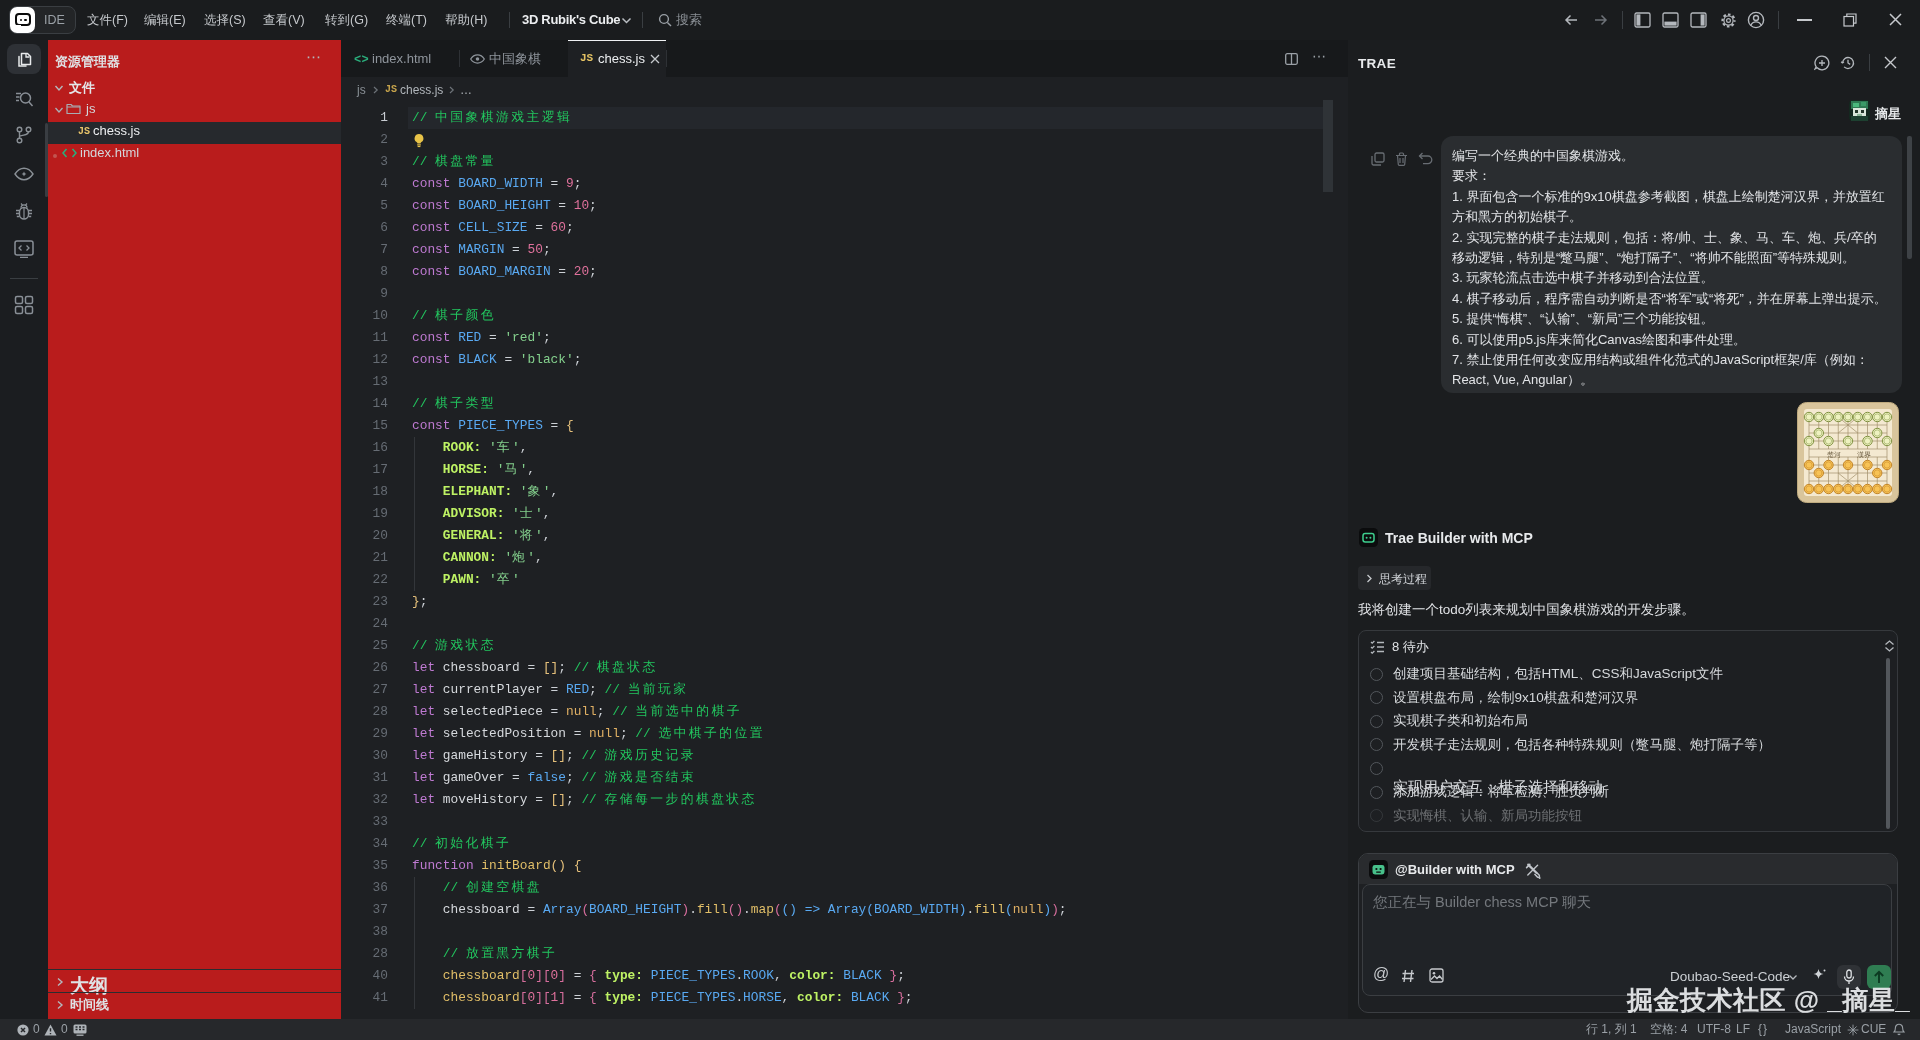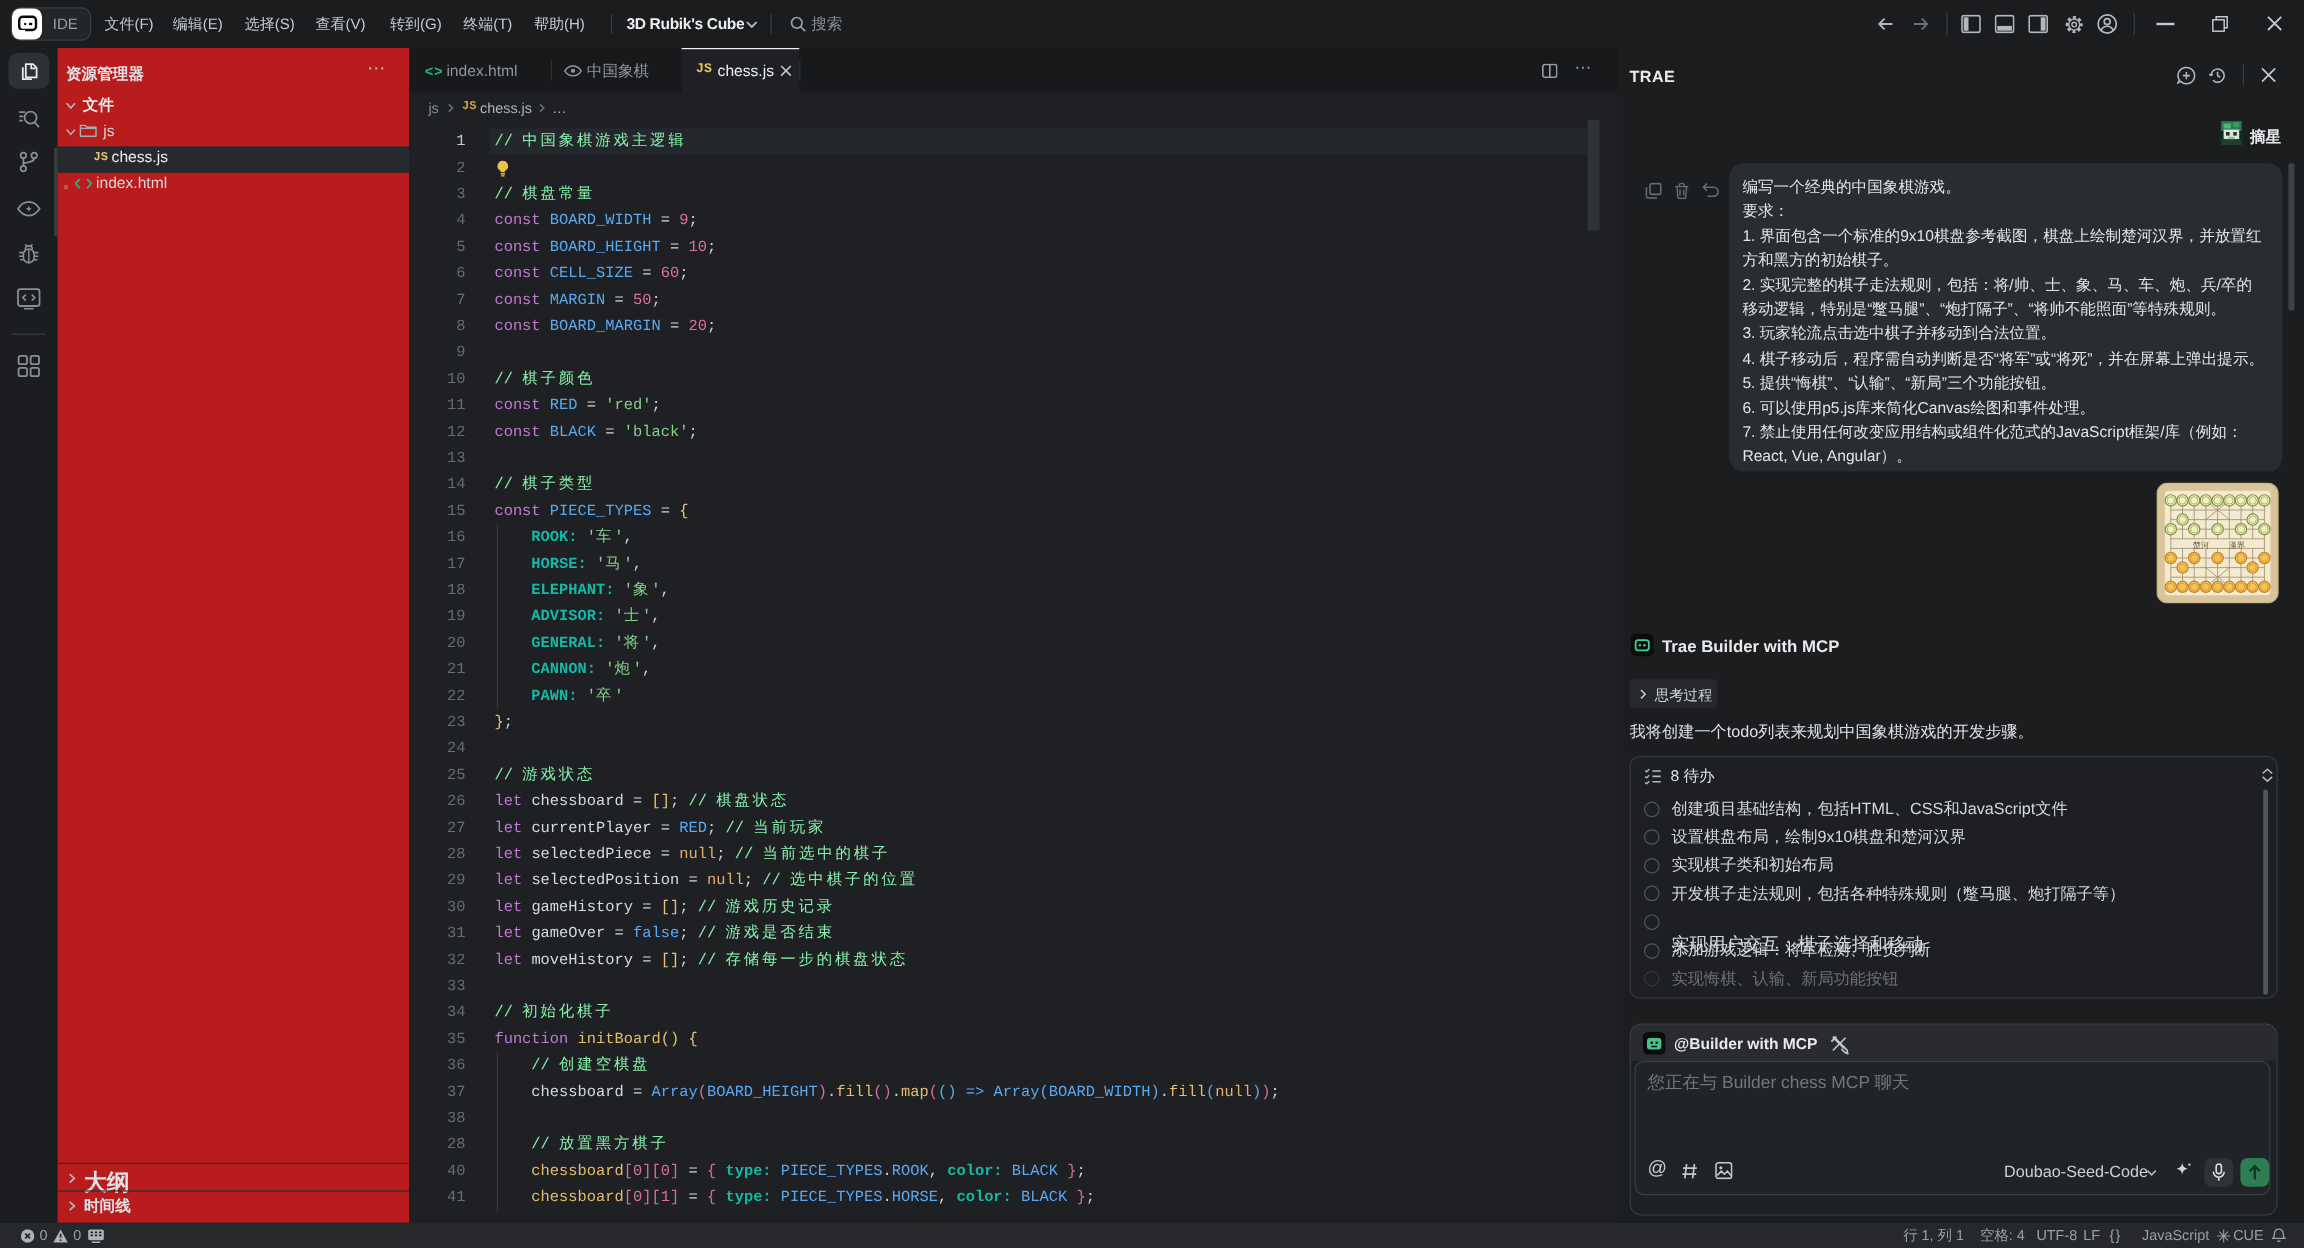--- a/index.html
+++ b/index.html
@@ -10,22 +10,22 @@
 #actbar{position:absolute;left:0;top:40px;width:48px;height:979px;background:#1b1d20}
 #sidebar{position:absolute;left:48px;top:40px;width:293px;height:979px;background:#b91c1c}
 #editor{position:absolute;left:341px;top:40px;width:1007px;height:979px;background:#1e2023}
 #tabbar{position:absolute;left:0;top:0;width:1007px;height:37px;background:#17191b}
 .tab{position:absolute;top:0;height:37px;line-height:37px;font-size:13px;color:#8f959c}
 #crumb{position:absolute;left:0;top:37px;width:1007px;height:26px;line-height:26px;font-size:12px;color:#8a9096}
 #code{position:absolute;left:0;top:63px;width:1007px;height:916px;font-family:"Liberation Mono",monospace;font-size:12.83px}
 .ln{position:absolute;width:47px;text-align:right;color:#666c74;height:22px;line-height:22px}
 .cl{position:absolute;left:71px;height:22px;line-height:22px;white-space:pre}
 .cj{letter-spacing:2.4px}
-.cm{color:#86efac}.kw{color:#bf7ad2}.vb{color:#59a9f2}.num{color:#e0719c}.st{color:#84d08d}
-.pr{color:#14b8a6;font-weight:bold}.fn{color:#e2bf68}.nl{color:#e0b064}.vy{color:#e2bf68}
+.cm{color:#22c55e}.kw{color:#bf7ad2}.vb{color:#59a9f2}.num{color:#e0719c}.st{color:#84d08d}
+.pr{color:#bef264;font-weight:bold}.fn{color:#e2bf68}.nl{color:#e0b064}.vy{color:#e2bf68}
 .b1{color:#e5c07b}.b2{color:#d56d9c}.b3{color:#59a9f2}.pl{color:#cdd1d6}.lv{color:#d6d9dd}
 #chat{position:absolute;left:1348px;top:40px;width:572px;height:979px;background:#1b1d1f}
 #status{position:absolute;left:0;top:1019px;width:1920px;height:21px;background:#26282b;color:#9aa0a6;font-size:12px}
 .st-item{position:absolute;top:0;height:21px;line-height:21px}
 #wm{position:absolute;left:1627px;top:983px;font-size:26px;font-weight:bold;color:rgba(235,238,240,.92);white-space:nowrap;z-index:50;letter-spacing:.5px}
 svg{display:block}
 </style></head>
 <body>
 <div id="stage">
 <div id="titlebar">
@@ -565,12 +565,13 @@
 <svg class="abs" style="left:1847px;top:5px" width="12" height="12" viewBox="0 0 12 12">
         <path d="M6 0v12M0 6h12M2 2l8 8M10 2l-8 8" stroke="#9aa0a6" stroke-width="1" transform="rotate(0 6 6) scale(0.9) translate(0.7,0.7)"></path>
       </svg>
 <div class="st-item" style="left:1861px">CUE</div>
 <svg class="abs" style="left:1893px;top:4px" width="12" height="13" viewBox="0 0 12 13">
         <path d="M6 1.2a3.6 3.6 0 0 1 3.6 3.6c0 2.6.7 3.6 1.4 4.2H1c.7-.6 1.4-1.6 1.4-4.2A3.6 3.6 0 0 1 6 1.2z" stroke="#9aa0a6" stroke-width="1.1" fill="none"></path>
         <path d="M4.8 10.8a1.3 1.3 0 0 0 2.4 0" stroke="#9aa0a6" stroke-width="1.1" fill="none"></path>
       </svg>
 
 </div>
+<div id="wm">掘金技术社区 @ _摘星_</div>
 </div>
 </body></html>

